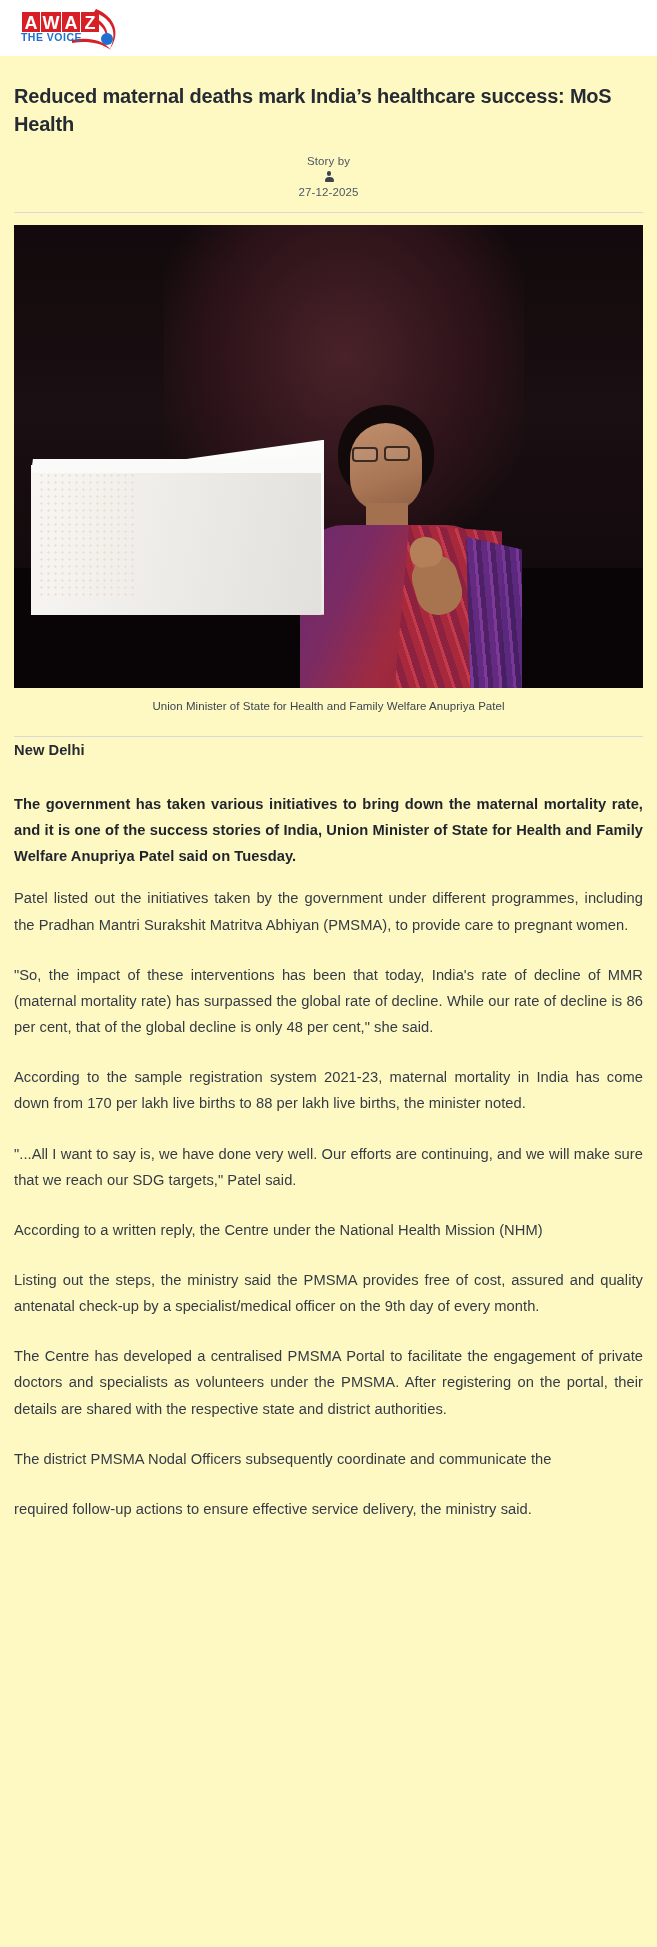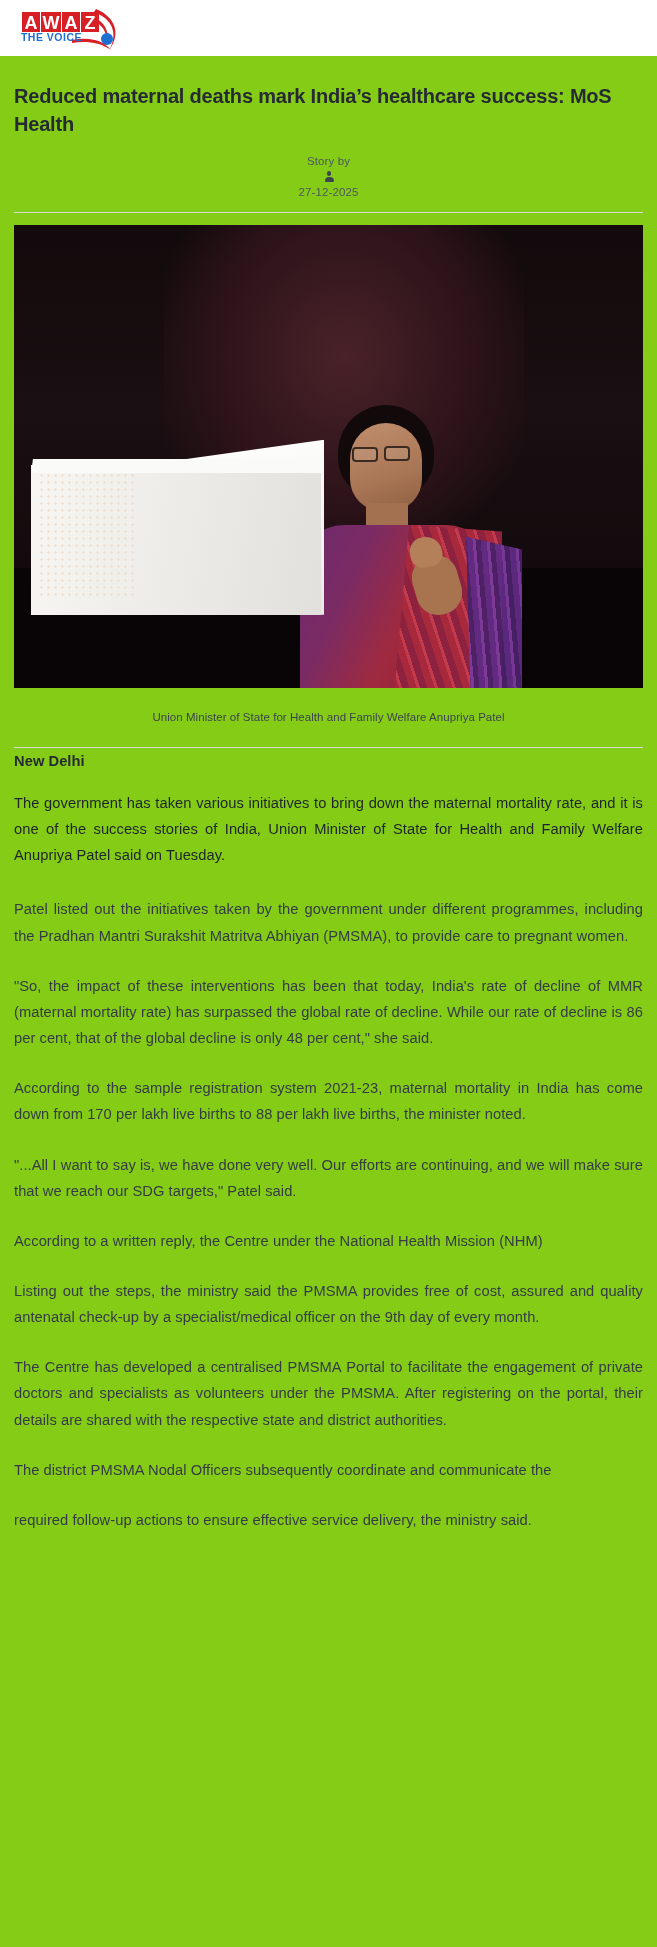--- a/index.html
+++ b/index.html
@@ -21,21 +21,21 @@
   }
   .logo {
     position: relative;
     width: 122px;
     height: 48px;
     display: block;
   }
 
   
   .article-shell {
-    background: #84cc16;
+    background: #fef9c3;
     padding: 0 0 6px 0;
     min-height: 1891px;
   }
   .article-inner {
     padding: 0 14px;
   }
 
   .headline {
     font-size: 20px;
     line-height: 1.42;
@@ -147,44 +147,44 @@
               background:#15100f; transform: rotate(-4deg); transform-origin:left center; }
   .mic-head1 { position:absolute; left:168px; top:272px; width:24px; height:12px;
               background:#17110f; border-radius:7px; transform: rotate(-12deg); }
   .mic-head2 { position:absolute; left:176px; top:294px; width:22px; height:11px;
               background:#17110f; border-radius:7px; transform: rotate(-6deg); }
 
   .hero-caption {
     text-align: center;
     font-size: 11.5px;
     color: #3d444e;
-    padding: 23px 0 10px 0;
+    padding: 12px 0 10px 0;
     letter-spacing: .05px;
   }
 
   
   .body-copy { padding: 0 0 14px 0; }
   .body-copy p {
     font-size: 14.7px;
     line-height: 1.78;
     color: #353b45;
     text-align: justify;
     margin: 0 0 24px 0;
     letter-spacing: .05px;
   }
   .body-copy p.dateline {
     font-weight: 700;
     color: #262b33;
     text-align: left;
+    margin-bottom: 28px;
+  }
+  .body-copy p.lede {
+    font-weight: 700;
+    color: #1f242c;
     margin-bottom: 16px;
-  }
-  .body-copy p.lede {
-    font-weight: 400;
-    color: #1f242c;
-    margin-bottom: 28px;
   }
   .body-copy p.last { margin-bottom: 0; }
 </style>
 </head>
 <body>
 
 <header class="site-header">
   <a class="logo" href="#">
     <svg viewBox="0 0 122 48" width="122" height="48">
 

